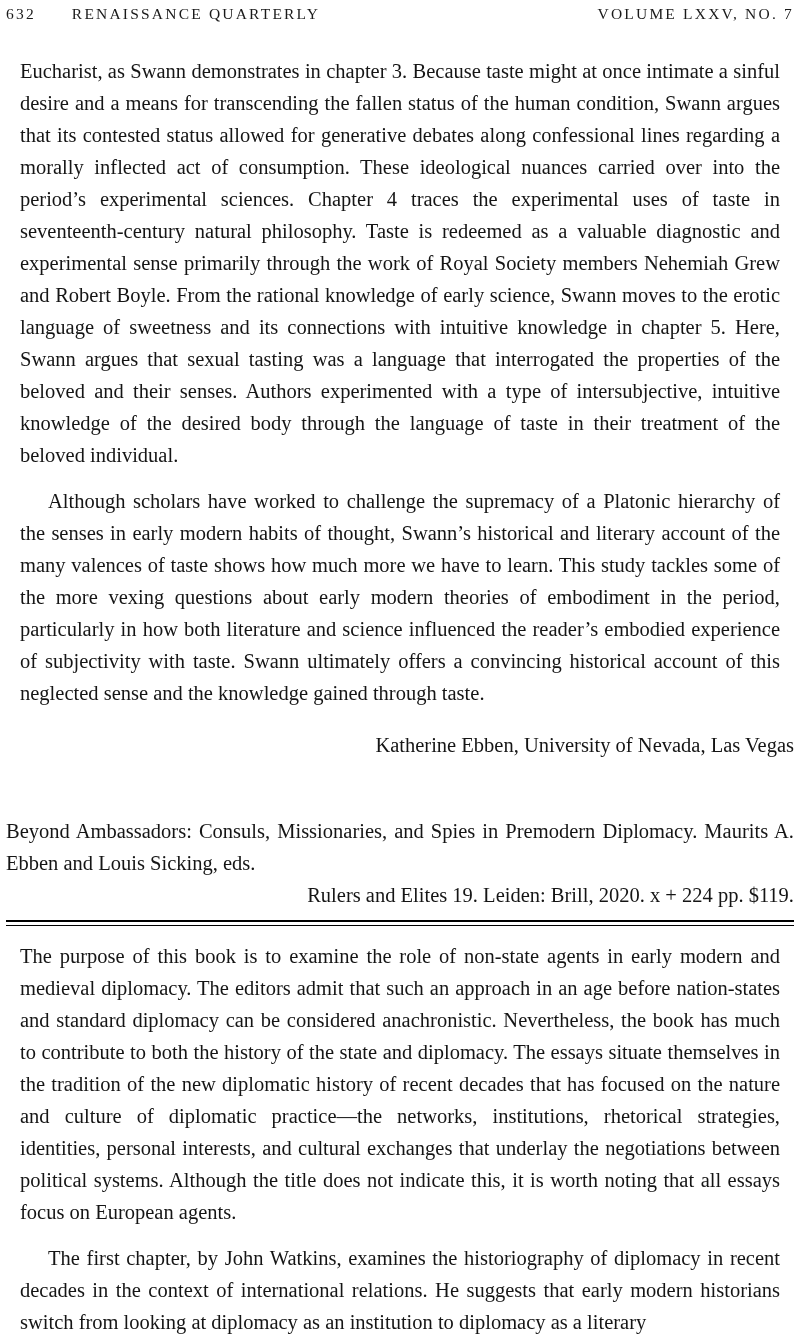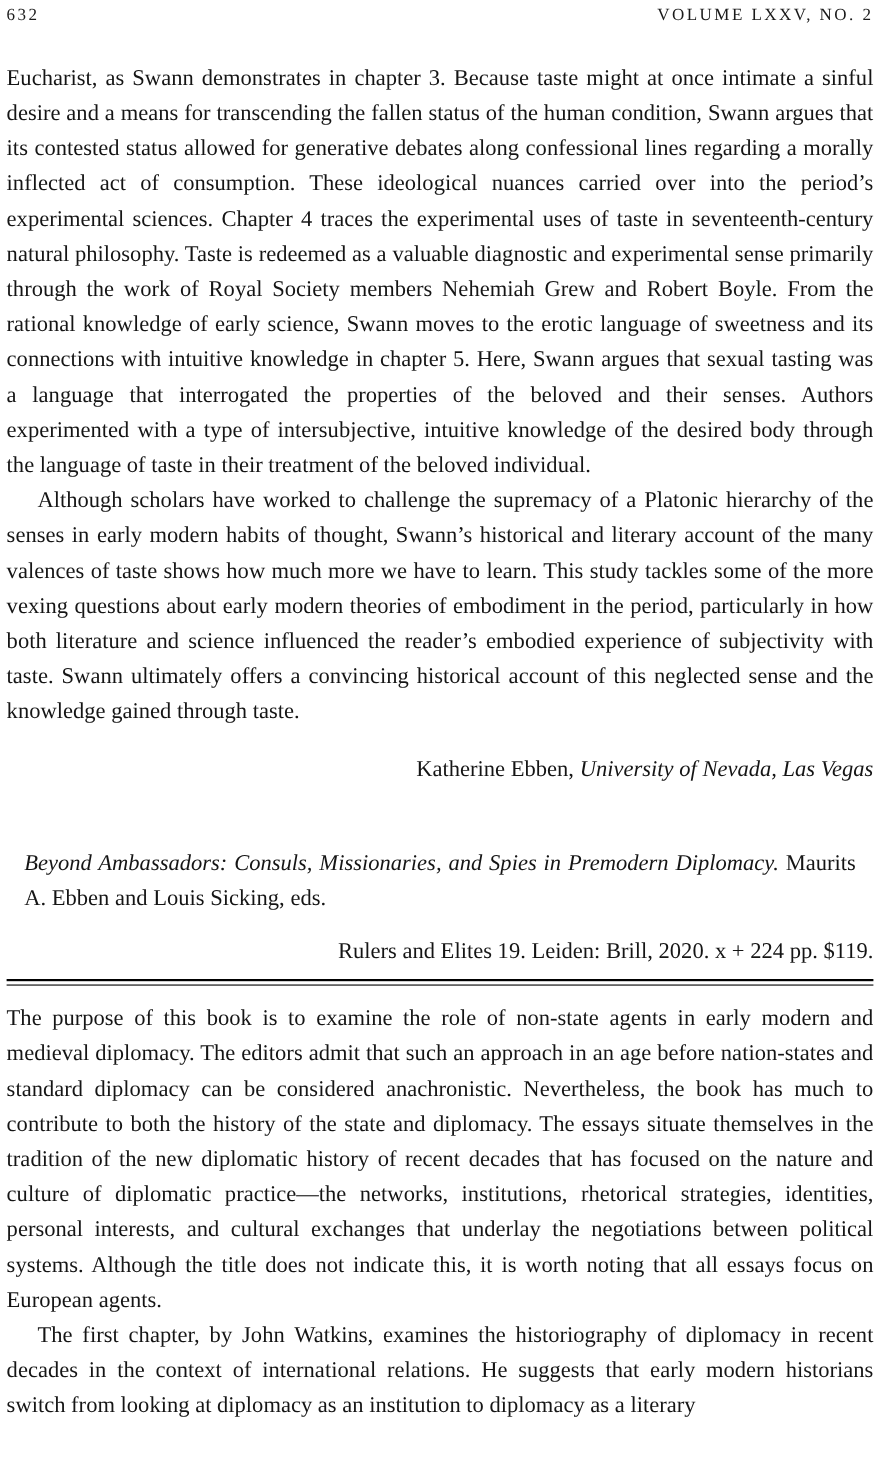--- a/index.html
+++ b/index.html
@@ -31,41 +31,40 @@
     color: #1a1a1a;
   }
   .running-header .left {
     display: flex;
     gap: 36px;
   }
   .content {
     margin-top: 31px;
   }
   p.body-par {
-    margin: 0;
+    margin: 14px;
     text-align: justify;
   }
   p.indented {
     text-indent: 28px;
   }
   .attribution {
     margin-top: 20px;
     text-align: right;
   }
   .attribution .line {
     display: block;
   }
   .italic {
-    font-style: italic;
   }
   .citation {
     margin-top: 54px;
   }
   .citation .title-editors {
-    margin: 16px;
+    margin: 0;
     text-align: justify;
   }
   .citation .imprint-line {
     margin: 0;
     text-align: right;
   }
   .double-rule {
     margin-top: 9px;
     height: 3px;
     border-top: 2.5px solid #000;
@@ -76,22 +75,23 @@
   }
 </style>
 </head>
 <body>
 
 <div class="page">
 
   <div class="running-header">
     <div class="left">
       <span>632</span>
+      <span>RENAISSANCE QUARTERLY</span>
     </div>
-    <span>VOLUME LXXV, NO. 2</span>
+    <span>VOLUME LXXV, NO. 7</span>
   </div>
 
   <div class="content">
 
     <div>
       <p class="body-par">Eucharist, as Swann demonstrates in chapter 3. Because taste might at once intimate a sinful desire and a means for transcending the fallen status of the human condition, Swann argues that its contested status allowed for generative debates along confessional lines regarding a morally inflected act of consumption. These ideological nuances carried over into the period’s experimental sciences. Chapter 4 traces the experimental uses of taste in seventeenth-century natural philosophy. Taste is redeemed as a valuable diagnostic and experimental sense primarily through the work of Royal Society members Nehemiah Grew and Robert Boyle. From the rational knowledge of early science, Swann moves to the erotic language of sweetness and its connections with intuitive knowledge in chapter 5. Here, Swann argues that sexual tasting was a language that interrogated the properties of the beloved and their senses. Authors experimented with a type of intersubjective, intuitive knowledge of the desired body through the language of taste in their treatment of the beloved individual.</p>
       <p class="body-par indented">Although scholars have worked to challenge the supremacy of a Platonic hierarchy of the senses in early modern habits of thought, Swann’s historical and literary account of the many valences of taste shows how much more we have to learn. This study tackles some of the more vexing questions about early modern theories of embodiment in the period, particularly in how both literature and science influenced the reader’s embodied experience of subjectivity with taste. Swann ultimately offers a convincing historical account of this neglected sense and the knowledge gained through taste.</p>
 
       <div class="attribution">
         <span class="line"><span>Katherine Ebben, </span><span class="italic">University of Nevada, Las Vegas</span></span>

